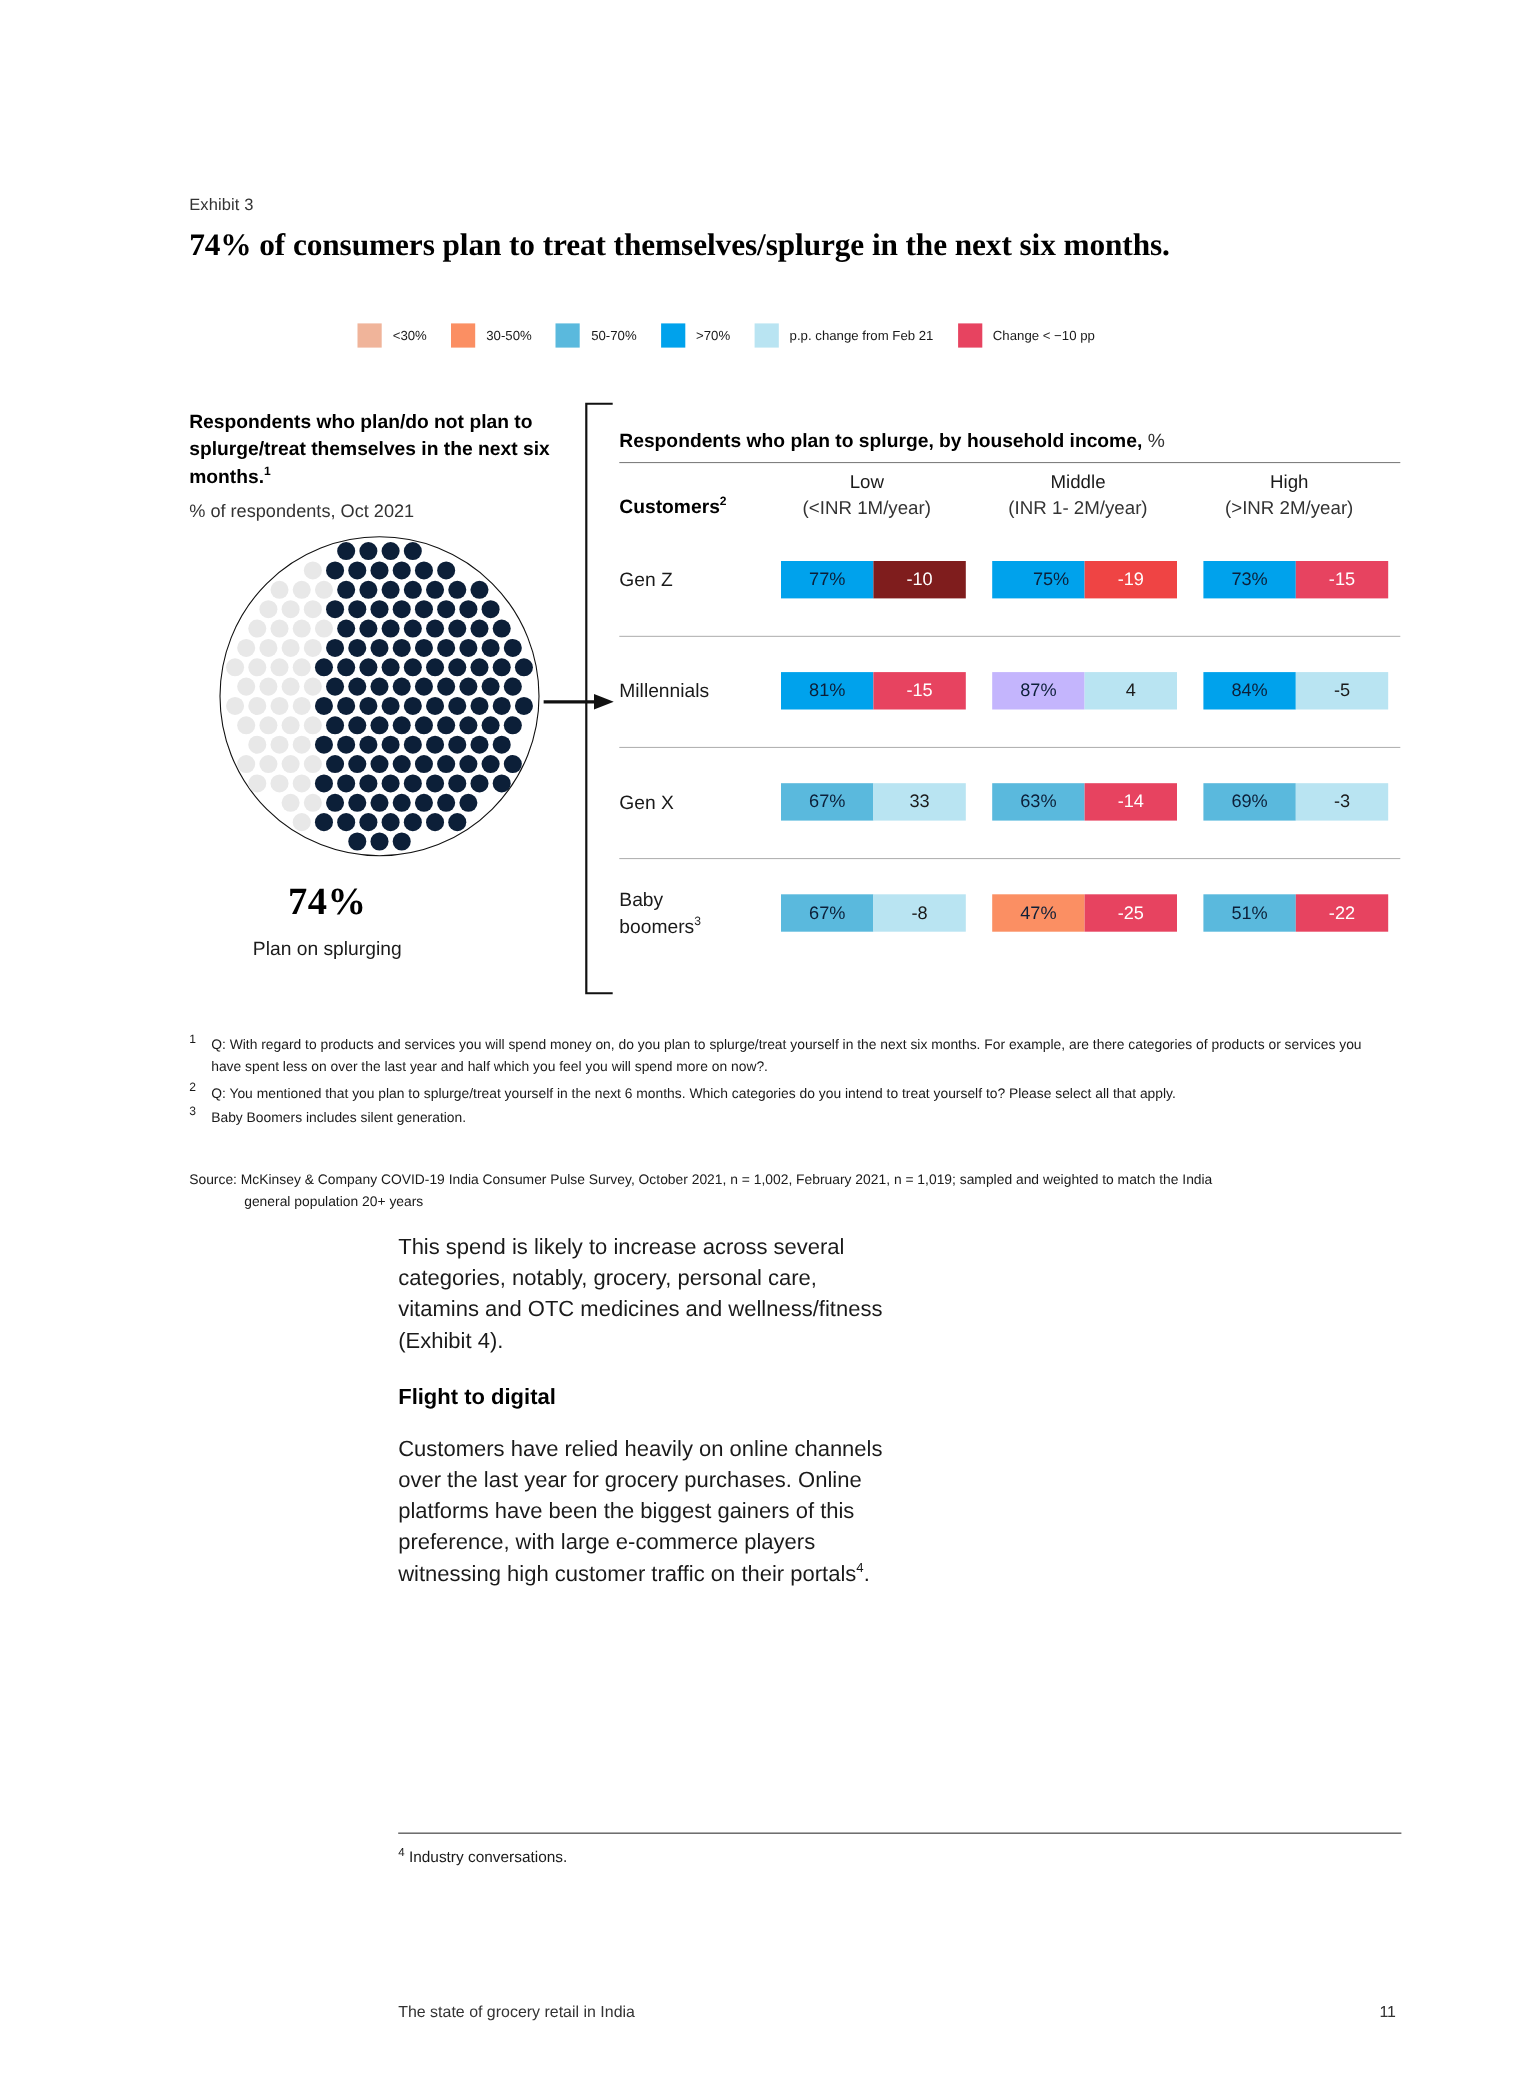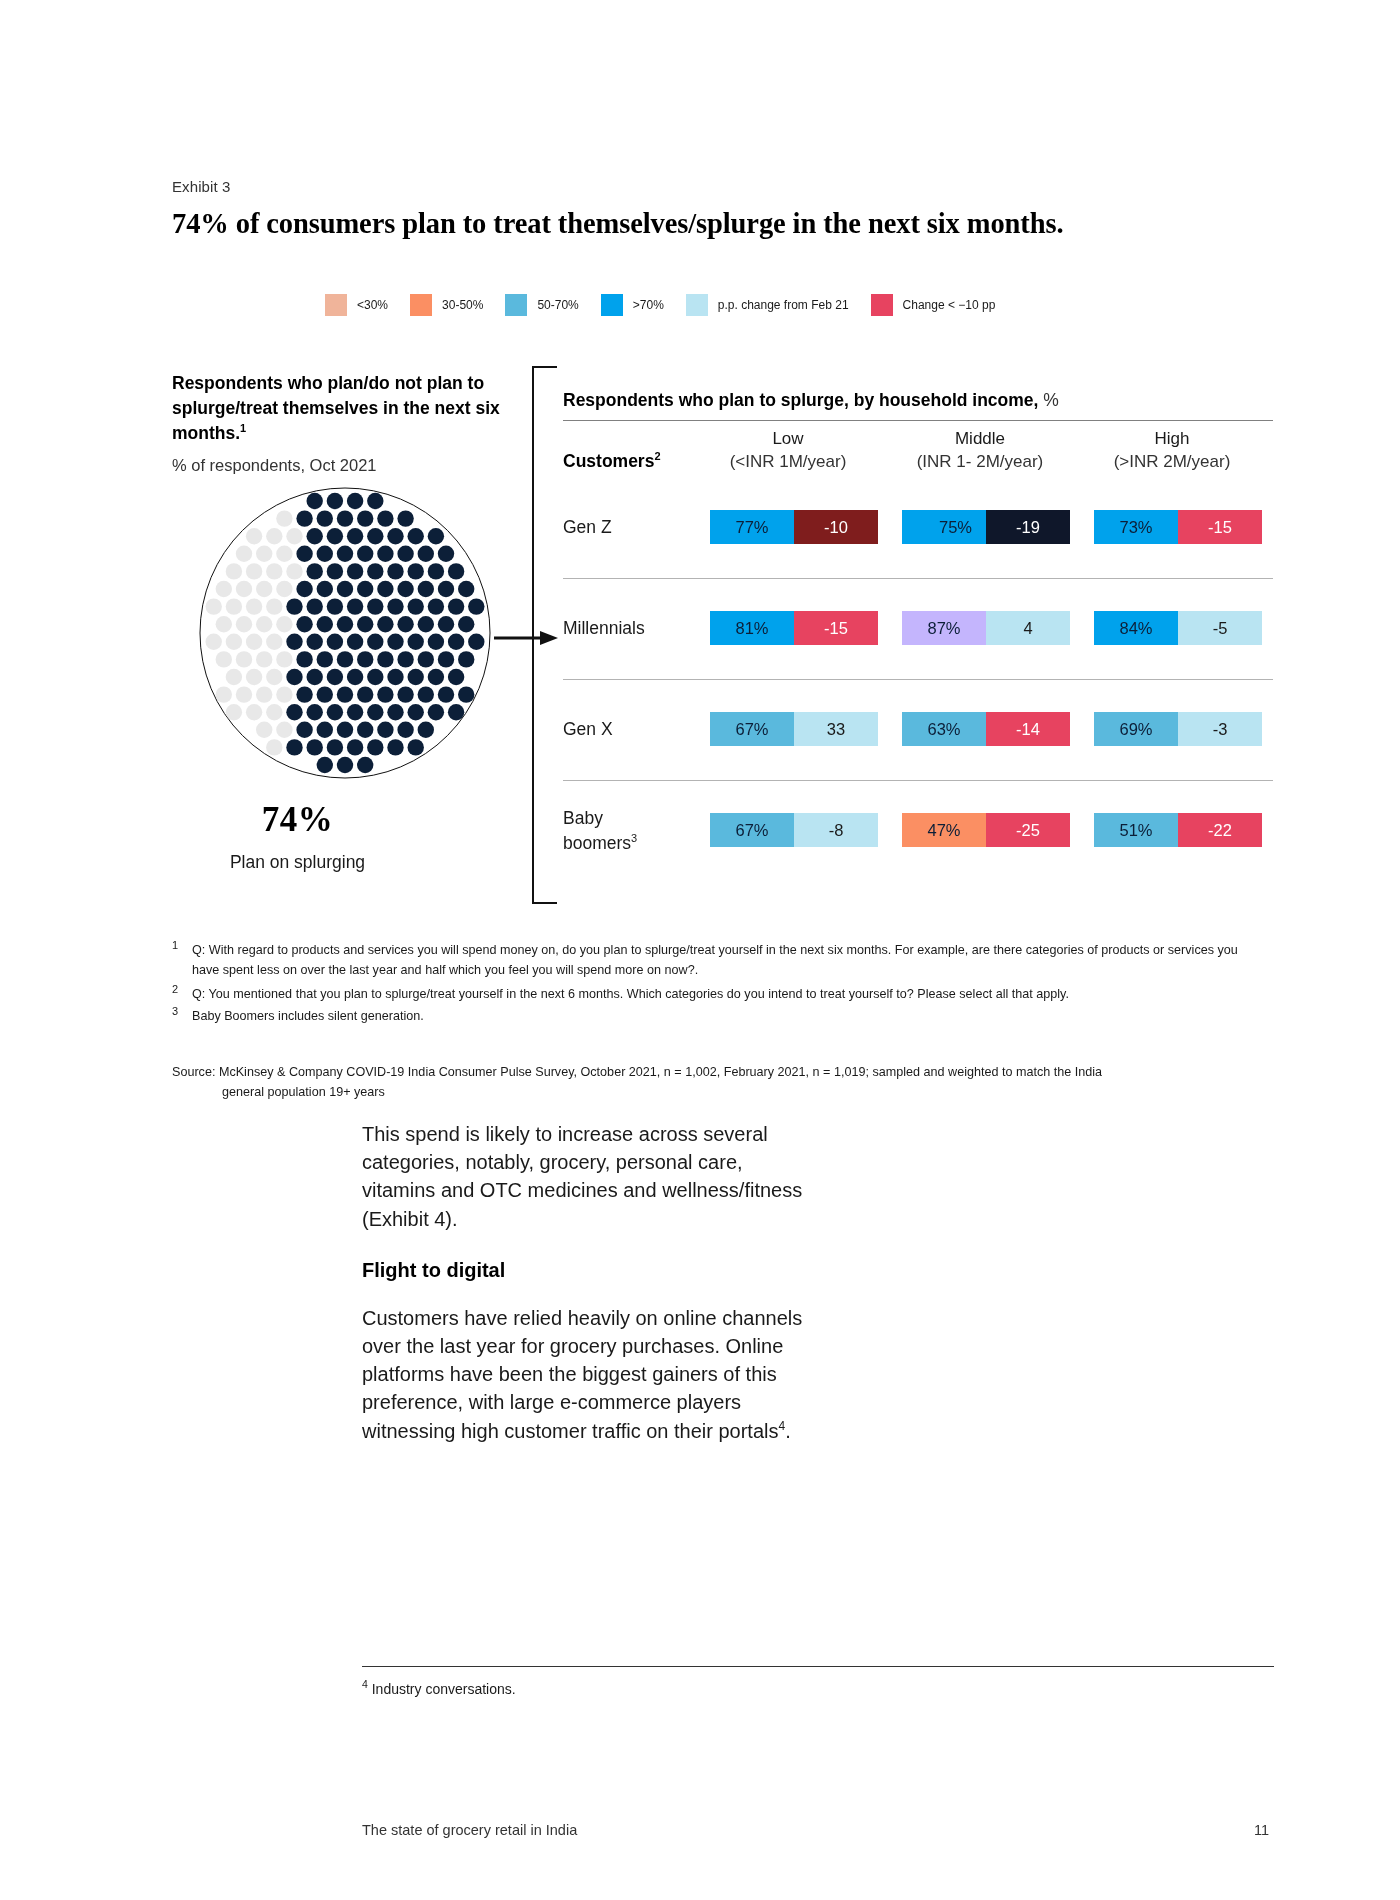--- a/index.html
+++ b/index.html
@@ -368,21 +368,21 @@
       </div>
     </div>
   <div id="tablebody">
       <div class="rowlabel" style="left: 563px; top: 516px;"><span>Gen Z</span></div>
       <div class="cell" style="left: 710px; top: 510px;">
         <div class="seg val" style="background: rgb(0, 162, 236); color: rgb(12, 31, 56);">77%</div>
         <div class="seg chg" style="background: #7f1d1d; color: rgb(255, 255, 255);">-10</div>
       </div>
       <div class="cell" style="left: 902px; top: 510px;">
         <div class="seg val" style="background: rgb(0, 162, 236); color: rgb(12, 31, 56); padding-left: 23px;">75%</div>
-        <div class="seg chg" style="background: #0f172a; color: rgb(255, 255, 255);">-19</div>
+        <div class="seg chg" style="background: #ef4444; color: rgb(255, 255, 255);">-19</div>
       </div>
       <div class="cell" style="left: 1094px; top: 510px;">
         <div class="seg val" style="background: rgb(0, 162, 236); color: rgb(12, 31, 56);">73%</div>
         <div class="seg chg" style="background: rgb(231, 67, 96); color: rgb(255, 255, 255);">-15</div>
       </div>
       <div class="rule" style="left: 563px; top: 578px; width: 710px;"></div>
       <div class="rowlabel" style="left: 563px; top: 617px;"><span>Millennials</span></div>
       <div class="cell" style="left: 710px; top: 611px;">
         <div class="seg val" style="background: rgb(0, 162, 236); color: rgb(12, 31, 56);">81%</div>
         <div class="seg chg" style="background: rgb(231, 67, 96); color: rgb(255, 255, 255);">-15</div>
@@ -428,21 +428,21 @@
   <div id="footnotes">
       <div class="fn-marker" style="left: 172px; top: 939px;">1</div>
       <div class="fn" style="left: 192px; top: 941px; width: 1075px;">Q: With regard to products and services you will spend money on, do you plan to splurge/treat yourself in the next six months. For example, are there categories of products or services you have spent less on over the last year and half which you feel you will spend more on now?.</div>
       <div class="fn-marker" style="left: 172px; top: 983px;">2</div>
       <div class="fn" style="left: 192px; top: 985px; width: 1075px;">Q: You mentioned that you plan to splurge/treat yourself in the next 6 months. Which categories do you intend to treat yourself to? Please select all that apply.</div>
       <div class="fn-marker" style="left: 172px; top: 1005px;">3</div>
       <div class="fn" style="left: 192px; top: 1007px; width: 1075px;">Baby Boomers includes silent generation.</div>
     </div>
 
   <div class="src" style="left:172px; top:1063px; width:1090px;">Source: McKinsey &amp; Company COVID-19 India Consumer Pulse Survey, October 2021, n = 1,002, February 2021, n = 1,019; sampled and weighted to match the India</div>
-  <div class="src" style="left:222px; top:1083px; width:1040px;">general population 19+ years</div>
+  <div class="src" style="left:222px; top:1083px; width:1040px;">general population 20+ years</div>
 
   <div class="body-col">
     <p class="body-p">This spend is likely to increase across several categories, notably, grocery, personal care, vitamins and OTC medicines and wellness/fitness (Exhibit 4).</p>
     <h3 class="body-h">Flight to digital</h3>
     <p class="body-p"><span>Customers have relied heavily on online channels over the last year for grocery purchases. Online platforms have been the biggest gainers of this preference, with large e-commerce players witnessing high customer traffic on their portals</span><sup>4</sup><span>.</span></p>
   </div>
 
   <div class="foot-rule"></div>
   <div class="foot-note"><sup>4</sup><span> Industry conversations.</span></div>
   <div class="foot-left">The state of grocery retail in India</div>

